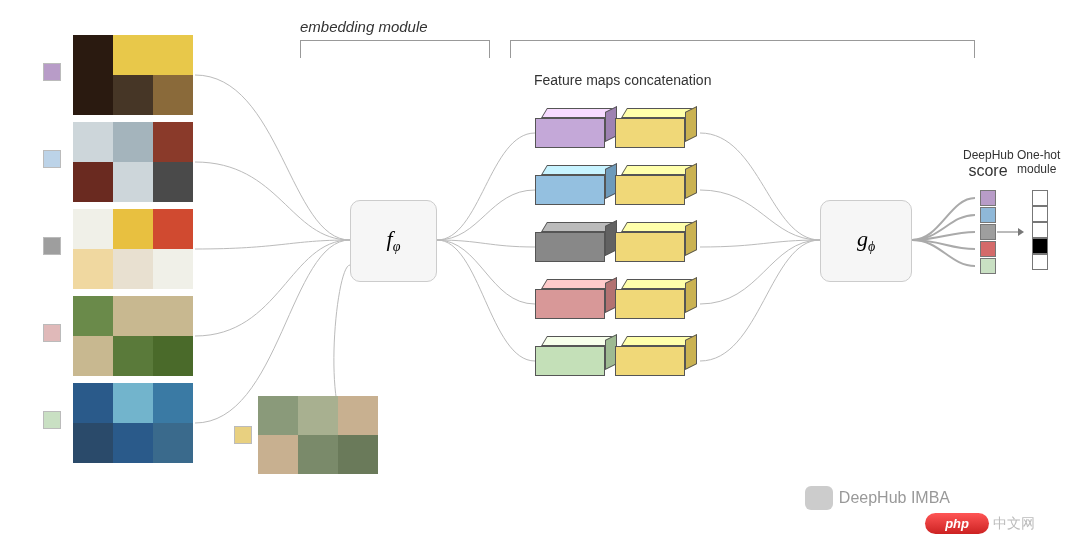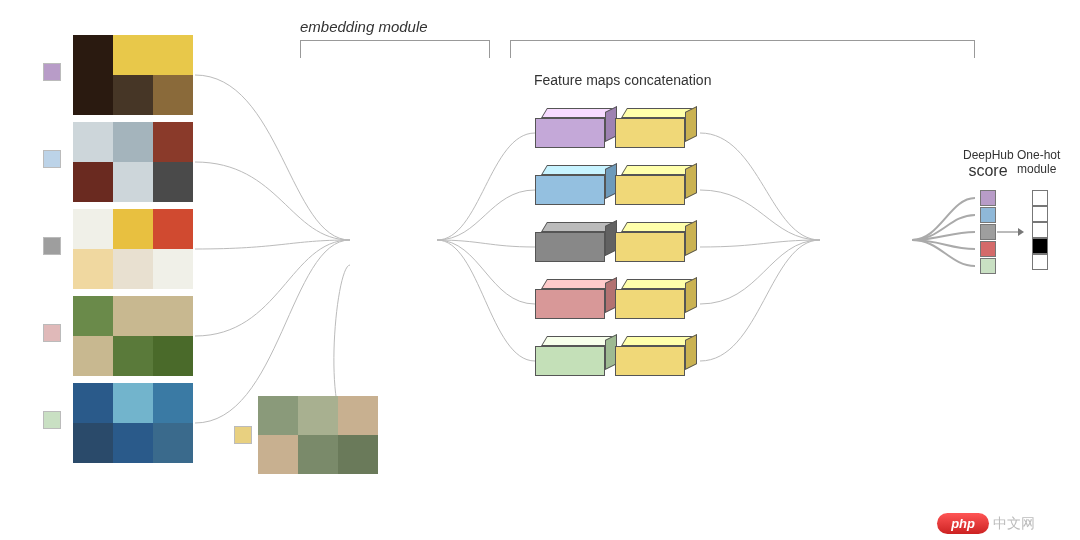--- a/index.html
+++ b/index.html
@@ -25,21 +25,21 @@
     .rel-cell { width: 16px; height: 16px; border: 1px solid #777; margin-bottom: 1px; }
     .oh-cell { width: 16px; height: 16px; border: 1px solid #777; margin-bottom: 0; }
     
     svg.curves { position: absolute; top: 0; left: 0; width: 100%; height: 100%; pointer-events: none; }
     
     .watermark-wechat { position: absolute; bottom: 30px; right: 130px; color: #999; font-size: 16px; display: flex; align-items: center; }
     .wechat-icon { width: 28px; height: 24px; background: #ccc; border-radius: 6px; margin-right: 6px; position: relative; }
     .wechat-icon::before { content: ''; position: absolute; bottom: -4px; left: 5px; border: 4px solid transparent; border-top-color: #ccc; }
     
     .watermark-php { position: absolute; bottom: 6px; right: 45px; display: flex; align-items: center; font-size: 14px; color: #bbb; }
-    .php-badge { background: linear-gradient(#f55, #c22); color: #fff; font-weight: bold; padding: 3px 14px; border-radius: 12px; font-size: 13px; font-style: italic; margin-right: 4px; }
+    .php-badge { background: linear-gradient(#f55, #c22); color: #fff; font-weight: bold; padding: 3px 20px; border-radius: 12px; font-size: 13px; font-style: italic; margin-right: 4px; }
   </style>
 </head>
 <body>
 
 <div class="container">
 
   <svg class="curves">
     <path d="M 195 75 C 280 75, 290 240, 350 240" stroke="#bbb" fill="none" stroke-width="1"></path>
     <path d="M 195 162 C 280 162, 290 240, 350 240" stroke="#bbb" fill="none" stroke-width="1"></path>
     <path d="M 195 249 C 280 249, 290 240, 350 240" stroke="#bbb" fill="none" stroke-width="1"></path>
@@ -129,20 +129,23 @@
   <div class="swatch" style="left: 234px; top: 426px; background: rgb(232, 208, 128);"></div>
   <div class="thumb" style="left: 258px; top: 396px; width: 120px; height: 78px; display: grid; grid-template-columns: repeat(3, 1fr); grid-template-rows: repeat(2, 1fr);">
       <div style="background: rgb(138, 154, 122);"></div>
       <div style="background: rgb(168, 176, 144);"></div>
       <div style="background: rgb(200, 176, 144);"></div>
       <div style="background: rgb(200, 176, 144);"></div>
       <div style="background: rgb(122, 138, 106);"></div>
       <div style="background: rgb(106, 122, 90);"></div>
     </div>
 
+  <div class="module-box" style="left: 350px; top: 200px; width: 87px; height: 82px;">
+    <span><span>f</span><span class="sub">φ</span></span>
+  </div>
 
   <div id="cuboids">
       <div class="cuboid" style="left: 535px; top: 118px; width: 70px; height: 30px;">
         <div class="top" style="background: rgb(247, 219, 255);"></div>
         <div class="side" style="background: rgb(158, 130, 178);"></div>
         <div class="front" style="background: rgb(196, 168, 216);"></div>
       </div>
       <div class="cuboid" style="left: 615px; top: 118px; width: 70px; height: 30px;">
         <div class="top" style="background: rgb(255, 255, 171);"></div>
         <div class="side" style="background: rgb(202, 178, 82);"></div>
@@ -183,20 +186,23 @@
         <div class="side" style="background: rgb(158, 186, 146);"></div>
         <div class="front" style="background: rgb(196, 224, 184);"></div>
       </div>
       <div class="cuboid" style="left: 615px; top: 346px; width: 70px; height: 30px;">
         <div class="top" style="background: rgb(255, 255, 171);"></div>
         <div class="side" style="background: rgb(202, 178, 82);"></div>
         <div class="front" style="background: rgb(240, 216, 120);"></div>
       </div>
     </div>
 
+  <div class="module-box" style="left: 820px; top: 200px; width: 92px; height: 82px;">
+    <span><span>g</span><span class="sub">ϕ</span></span>
+  </div>
 
   <div style="position:absolute; left: 963px; top: 148px; text-align:center; width:50px;">
     <div style="font-size:12px;color:#333">DeepHub</div>
     <div style="font-size:16px;color:#333">score</div>
   </div>
   <div id="relscores" style="position:absolute; left: 980px; top: 190px;">
       <div class="rel-cell" style="background: rgb(184, 156, 200);"></div>
       <div class="rel-cell" style="background: rgb(143, 184, 216);"></div>
       <div class="rel-cell" style="background: rgb(158, 158, 158);"></div>
       <div class="rel-cell" style="background: rgb(212, 106, 106);"></div>
@@ -208,18 +214,22 @@
     <div style="font-size:12px;color:#333">module</div>
   </div>
   <div id="onehot" style="position:absolute; left: 1032px; top: 190px;">
       <div class="oh-cell" style="background: rgb(255, 255, 255);"></div>
       <div class="oh-cell" style="background: rgb(255, 255, 255);"></div>
       <div class="oh-cell" style="background: rgb(255, 255, 255);"></div>
       <div class="oh-cell" style="background: rgb(0, 0, 0);"></div>
       <div class="oh-cell" style="background: rgb(255, 255, 255);"></div>
     </div>
 
+  <div class="watermark-wechat">
+    <div class="wechat-icon"></div>
+    <span>DeepHub IMBA</span>
+  </div>
   <div class="watermark-php">
     <span class="php-badge">php</span>
     <span>中文网</span>
   </div>
 
 </div>
 
 </body></html>

